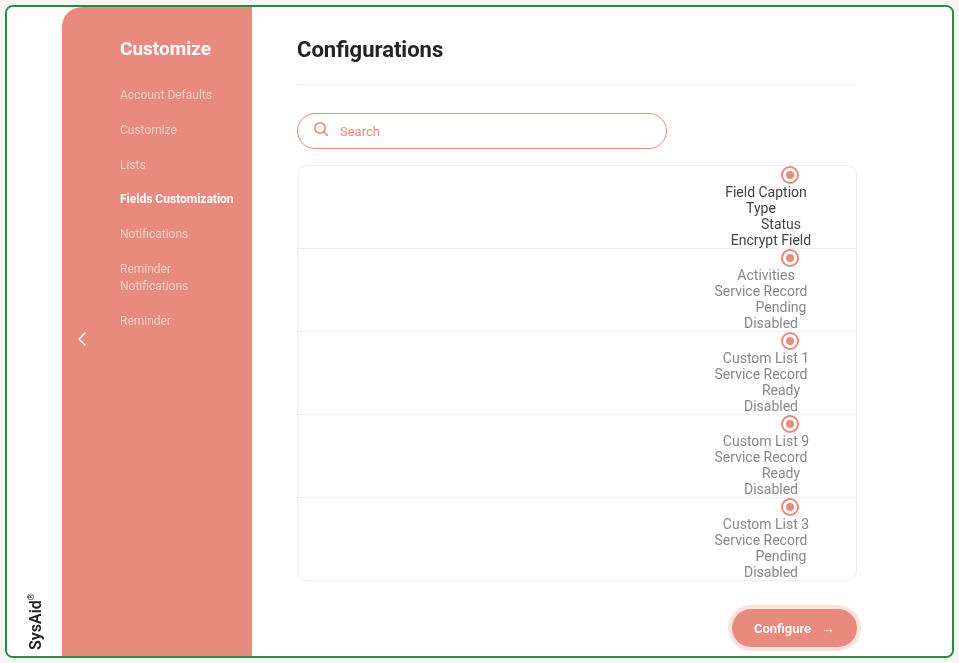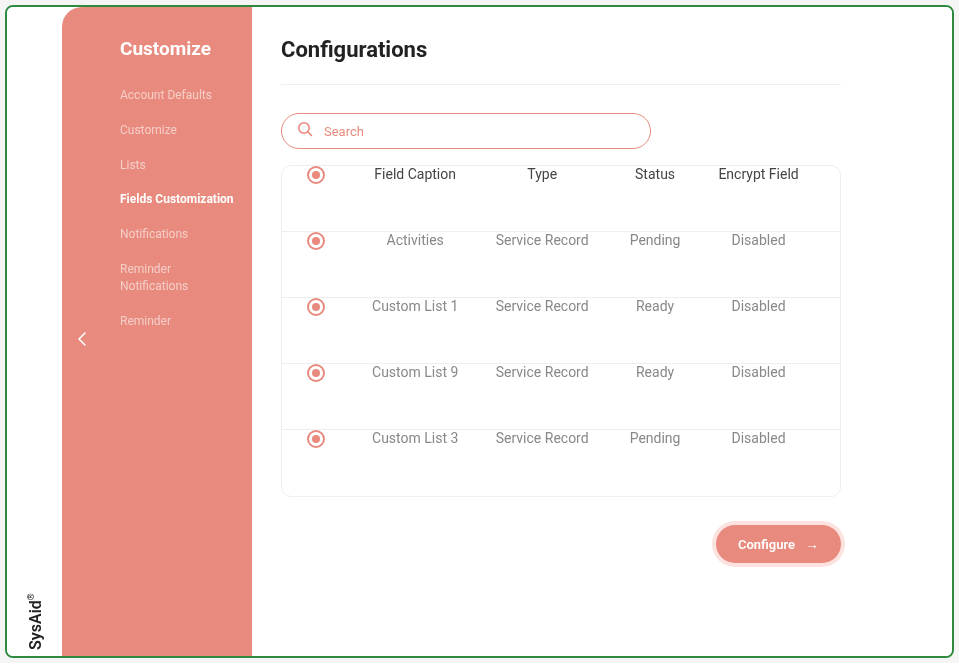--- a/index.html
+++ b/index.html
@@ -74,21 +74,21 @@
       padding: 9px 18px;
       cursor: pointer;
       line-height: 1.4;
     }
     .sidebar-item.active {
       color: #fff;
       font-weight: 700;
     }
     .main {
       flex: 1;
-      padding: 30px 29px;
+      padding: 30px 45px;
       background: #fff;
       overflow-y: auto;
     }
     .page-title {
       font-size: 22px;
       font-weight: 700;
       color: #222;
       margin-bottom: 22px;
     }
     .title-divider {
@@ -123,24 +123,25 @@
       color: #e88a7d;
     }
     .table-wrap {
       width: 560px;
       border: 1px solid #eee;
       border-radius: 10px;
       overflow: hidden;
     }
     .table-row {
       display: flex;
-      align-items: flex-start;
+      align-items: flex-end;
       min-height: 66px;
       padding: 0 25px;
       border-bottom: 1px solid #eee;
+      flex-direction: column;
     }
     .table-row:last-child {
       border-bottom: none;
     }
     .table-row.header {
       color: #444;
       font-size: 14px;
     }
     .table-row.data {
       color: #888;

